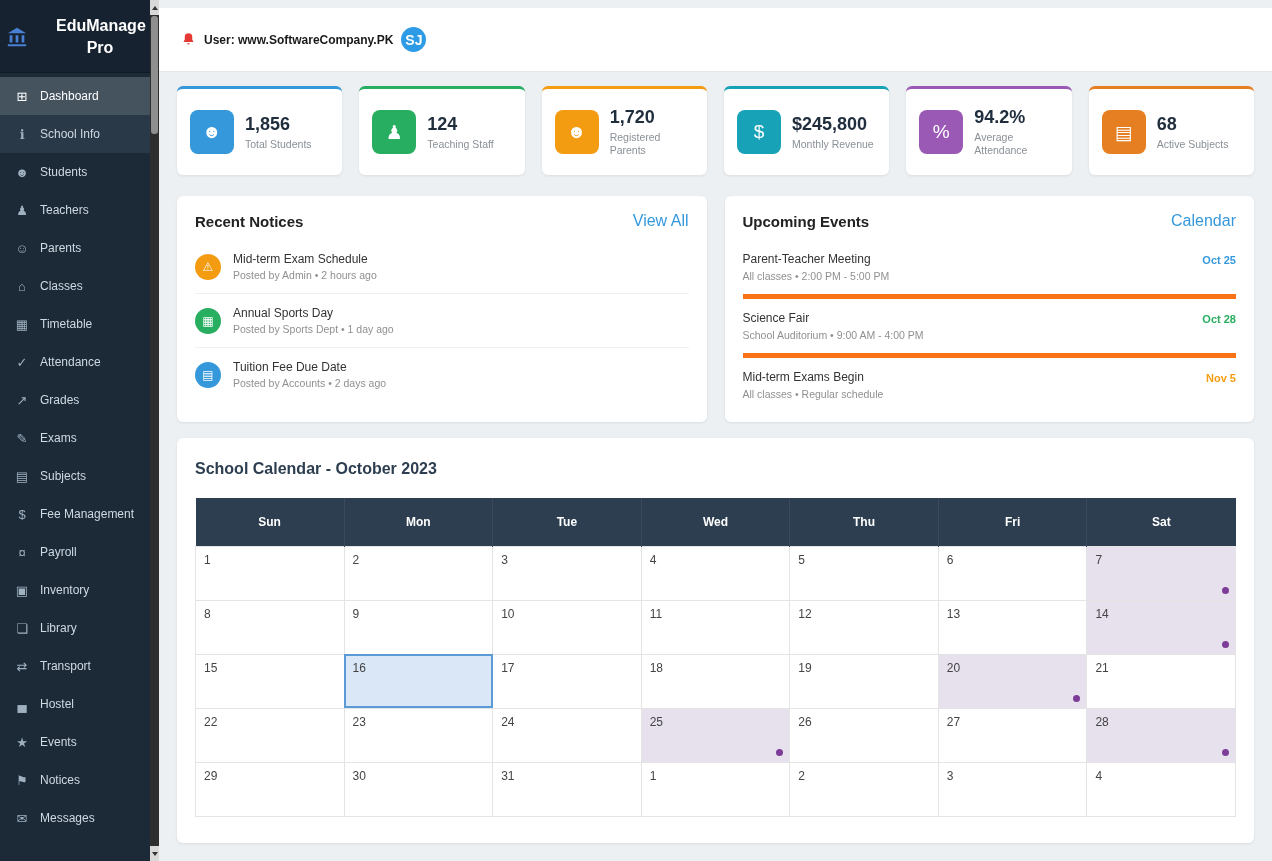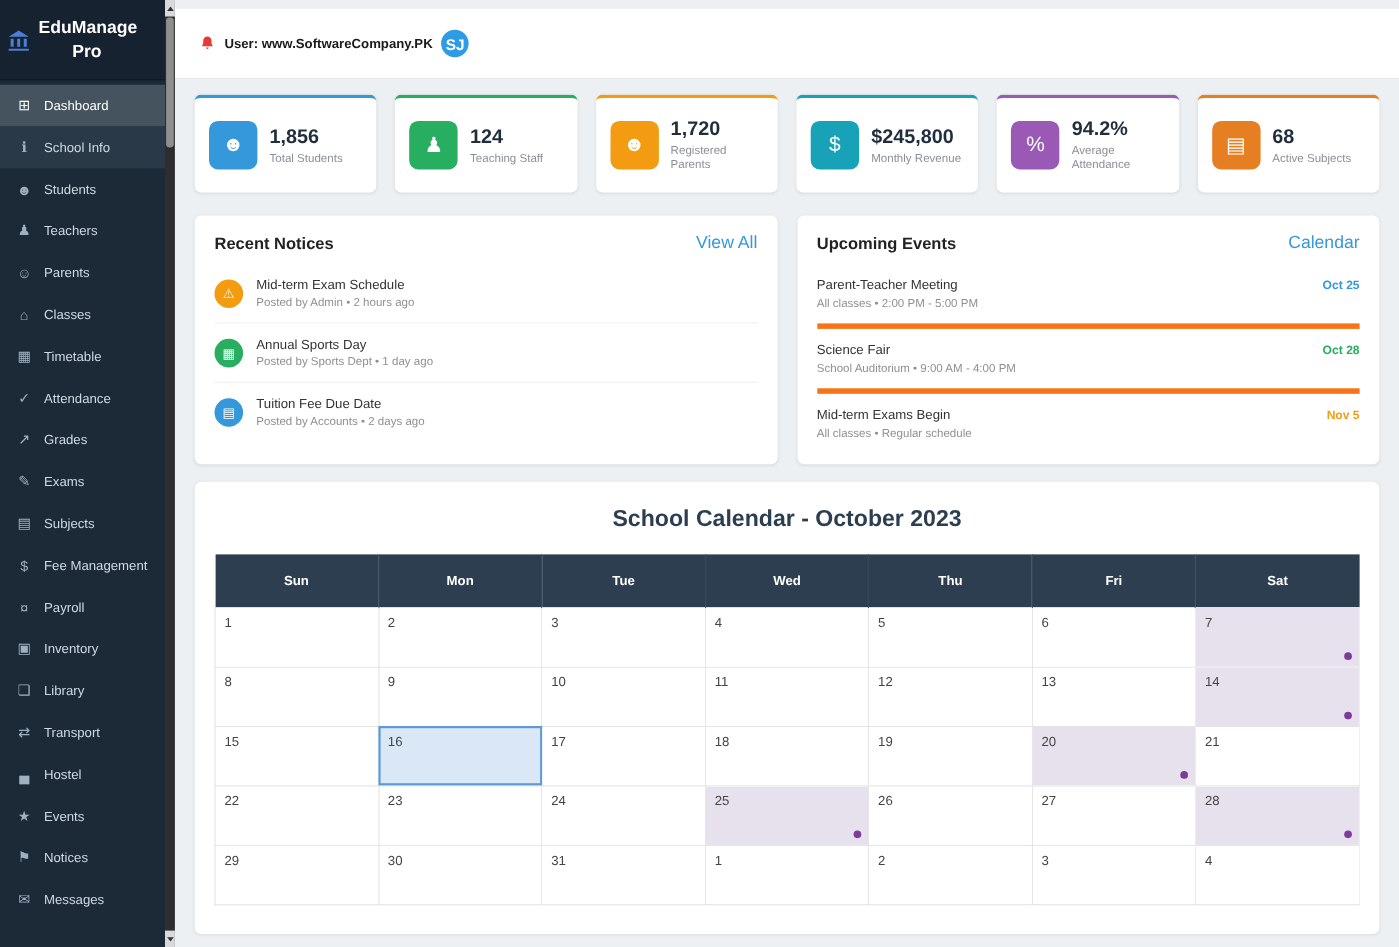--- a/index.html
+++ b/index.html
@@ -2,21 +2,21 @@
 <html><head>
 <meta charset="utf-8">
 <style>
   * { margin:0; padding:0; box-sizing:border-box; }
   html,body { width:1272px; height:861px; overflow:hidden; }
   body { font-family:"Liberation Sans","DejaVu Sans",sans-serif; background:#edf0f3; }
   .page { display:flex; width:1272px; height:861px; }
 
   
   .sidebar { width:150px; flex-shrink:0; background:#1c2a38; display:flex; flex-direction:column; overflow:hidden; }
-  .logo { display:flex; align-items:center; justify-content:flex-start; gap:7px; padding:15px 6px 14px; background:#16222f; border-bottom:1px solid #101a24; }
+  .logo { display:flex; align-items:center; justify-content:space-between; gap:7px; padding:15px 6px 14px; background:#16222f; border-bottom:1px solid #101a24; }
   .logo-text { font-weight:bold; font-size:16px; color:#fff; width:88px; text-align:center; line-height:1.35; }
   .nav { flex:1; padding-top:4px; }
   .nav-item { display:flex; align-items:center; gap:10px; padding:0 14px; height:38px; font-size:12px; color:#cfd9e2; cursor:pointer; }
   .nav-item .nav-icon { width:16px; text-align:center; font-size:13px; color:#9fb0bf; flex-shrink:0; }
   .nav-item.active { background:#45535f; color:#fff; }
   .nav-item.active .nav-icon { color:#fff; }
   .nav-item.highlight { background:#2a3947; }
 
   
   .side-scroll { width:9px; flex-shrink:0; background:#2e2e2e; position:relative; }
@@ -60,21 +60,21 @@
 
   .event-item { display:flex; align-items:flex-start; justify-content:space-between; padding:12px 0; border-bottom:5px solid #f97316; }
   .event-item:last-child { border-bottom:none; }
   .event-title { font-size:12px; color:#333; }
   .event-meta { font-size:10.5px; color:#909090; margin-top:4px; }
   .event-date { font-size:11px; font-weight:bold; margin-top:2px; }
   .d-blue { color:#3498db; } .d-green { color:#27ae60; } .d-orange { color:#f39c12; }
 
   
   .calendar-card { margin:16px 18px 20px; background:#fff; border-radius:6px; box-shadow:0 1px 3px rgba(0,0,0,.08); padding:16px 18px 26px; }
-  .calendar-title { font-size:21px; font-weight:bold; color:#2c3e50; margin:6px 0 20px;text-align:center; }
+  .calendar-title { font-size:16px; font-weight:bold; color:#2c3e50; margin:6px 0 20px; }
   table.cal { width:100%; border-collapse:collapse; table-layout:fixed; }
   .cal th { height:48px; background:#2c3e50; color:#fff; font-size:12px; font-weight:bold; border-right:1px solid #3a4a5c; }
   .cal th:last-child { border-right:none; }
   .cal td { height:54px; border:1px solid #e4e4e4; background:#fff; vertical-align:top; padding:6px 8px; font-size:12px; color:#444; position:relative; cursor:pointer; }
   .cal td[data-state="event"] { background:#e7e1ee; }
   .cal td[data-state="event"]::after { content:""; position:absolute; right:6px; bottom:6px; width:7px; height:7px; border-radius:50%; background:#7d3c98; }
   .cal td[data-state="today"] { background:#d9e7f6; outline:2px solid #5b9bd5; outline-offset:-2px; }
 </style>
 </head>
 <body>

